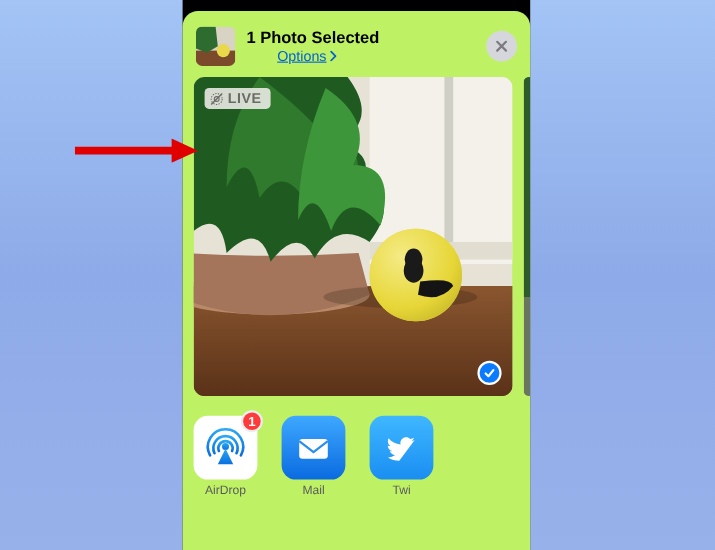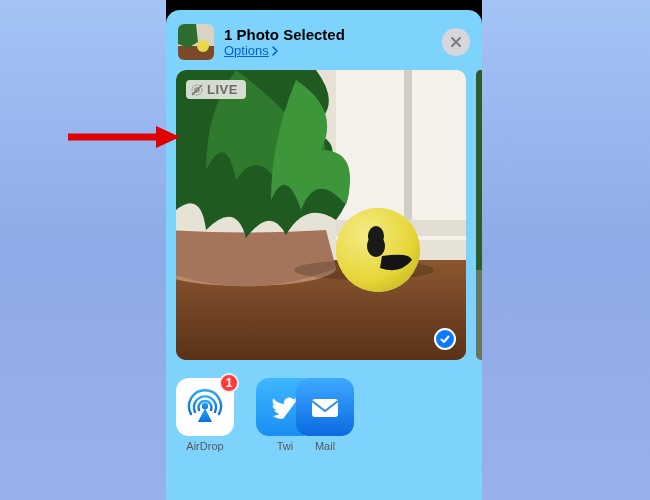--- a/index.html
+++ b/index.html
@@ -18,21 +18,21 @@
     width: 316px;
     height: 500px;
     background: #000;
   }
   .share-sheet {
     position: absolute;
     left: 0;
     top: 10px;
     right: 0;
     bottom: 0;
-    background: #7dd3fc;
+    background: #bef264;
     border-radius: 14px 14px 0 0;
     display: flex;
     flex-direction: column;
     overflow: hidden;
   }
   .header {
     display: flex;
     align-items: center;
     padding: 14px 12px 10px 12px;
     gap: 10px;
@@ -41,21 +41,21 @@
     width: 36px;
     height: 36px;
     border-radius: 6px;
     overflow: hidden;
     flex: 0 0 auto;
   }
   .thumb svg { display: block; }
   .head-text { flex: 1 1 auto; }
   .title { font-size: 15px; font-weight: 600; color: #000; }
   .options-row { display: flex; align-items: center; gap: 2px; }
-  .options-link { font-size: 13px; color: #0062d6; text-decoration: underline; }
+  .options-link { font-size: 13px; color: #0062d6; text-decoration: underline; margin-left: 28px; }
   .close-btn {
     width: 28px; height: 28px; border-radius: 14px;
     background: #d6d7dc;
     display: flex; align-items: center; justify-content: center;
     flex: 0 0 auto;
   }
   .photo-area {
     padding: 0 10px 6px 10px;
     display: flex;
     gap: 10px;
@@ -247,37 +247,37 @@
             <path d="M7 28 a16 16 0 1 1 28 0" fill="none" stroke="url(#ad)" stroke-width="2.4" stroke-linecap="round"></path>
             <path d="M11 26 a11 11 0 1 1 20 0" fill="none" stroke="url(#ad)" stroke-width="2.4" stroke-linecap="round"></path>
             <path d="M15 24 a6.5 6.5 0 1 1 12 0" fill="none" stroke="url(#ad)" stroke-width="2.4" stroke-linecap="round"></path>
             <circle cx="21" cy="20" r="3.2" fill="url(#ad)"></circle>
             <path d="M21 22 L14 36 L28 36 Z" fill="url(#ad)"></path>
           </svg>
           <div class="badge">1</div>
         </div>
         <div class="app-label">AirDrop</div>
       </div>
-      <div class="app-item" style="margin-right:-40px">
-        <div class="app-icon" style="background:linear-gradient(180deg,#3fb7ff,#1a8ef2)">
-          <svg width="40" height="40" viewBox="0 0 40 40">
-            <path d="M32 13 c-1 .5-2 .8-3 .9 1-.7 1.9-1.7 2.3-3 -1 .6-2.1 1-3.3 1.3 -1-1-2.3-1.6-3.8-1.6 -2.9 0-5.2 2.3-5.2 5.2 0 .4 0 .8 .1 1.2 -4.3-.2-8.2-2.3-10.8-5.5 -.5.8-.7 1.7-.7 2.7 0 1.8 .9 3.4 2.3 4.3 -.9 0-1.7-.3-2.4-.6 0 2.5 1.8 4.6 4.2 5.1 -.4.1-.9.2-1.4.2 -.3 0-.7 0-1-.1 .7 2.1 2.6 3.6 4.9 3.6 -1.8 1.4-4.1 2.2-6.5 2.2 3 1.9 6.5 3 10.3 3" fill="#fff"></path>
-          </svg>
-        </div>
-        <div class="app-label">Twi</div>
-      </div>
       <div class="app-item">
         <div class="app-icon" style="background:linear-gradient(180deg,#3ea8ff,#0a6be0)">
           <svg width="40" height="40" viewBox="0 0 40 40">
             <rect x="7" y="12" width="26" height="18" rx="3" fill="#fff"></rect>
             <path d="M7 14 L20 24 L33 14" fill="none" stroke="#2a8ef0" stroke-width="2"></path>
           </svg>
         </div>
         <div class="app-label">Mail</div>
       </div>
+      <div class="app-item" style="margin-right:-40px">
+        <div class="app-icon" style="background:linear-gradient(180deg,#3fb7ff,#1a8ef2)">
+          <svg width="40" height="40" viewBox="0 0 40 40">
+            <path d="M32 13 c-1 .5-2 .8-3 .9 1-.7 1.9-1.7 2.3-3 -1 .6-2.1 1-3.3 1.3 -1-1-2.3-1.6-3.8-1.6 -2.9 0-5.2 2.3-5.2 5.2 0 .4 0 .8 .1 1.2 -4.3-.2-8.2-2.3-10.8-5.5 -.5.8-.7 1.7-.7 2.7 0 1.8 .9 3.4 2.3 4.3 -.9 0-1.7-.3-2.4-.6 0 2.5 1.8 4.6 4.2 5.1 -.4.1-.9.2-1.4.2 -.3 0-.7 0-1-.1 .7 2.1 2.6 3.6 4.9 3.6 -1.8 1.4-4.1 2.2-6.5 2.2 3 1.9 6.5 3 10.3 3" fill="#fff"></path>
+          </svg>
+        </div>
+        <div class="app-label">Twi</div>
+      </div>
     </div>
 
   </div>
 </div>
 
 <svg class="arrow" width="112" height="22" viewBox="0 0 112 22">
   <line x1="0" y1="11" x2="92" y2="11" stroke="#e00000" stroke-width="7"></line>
   <polygon points="88,0 112,11 88,22" fill="#e00000"></polygon>
 </svg>
 

